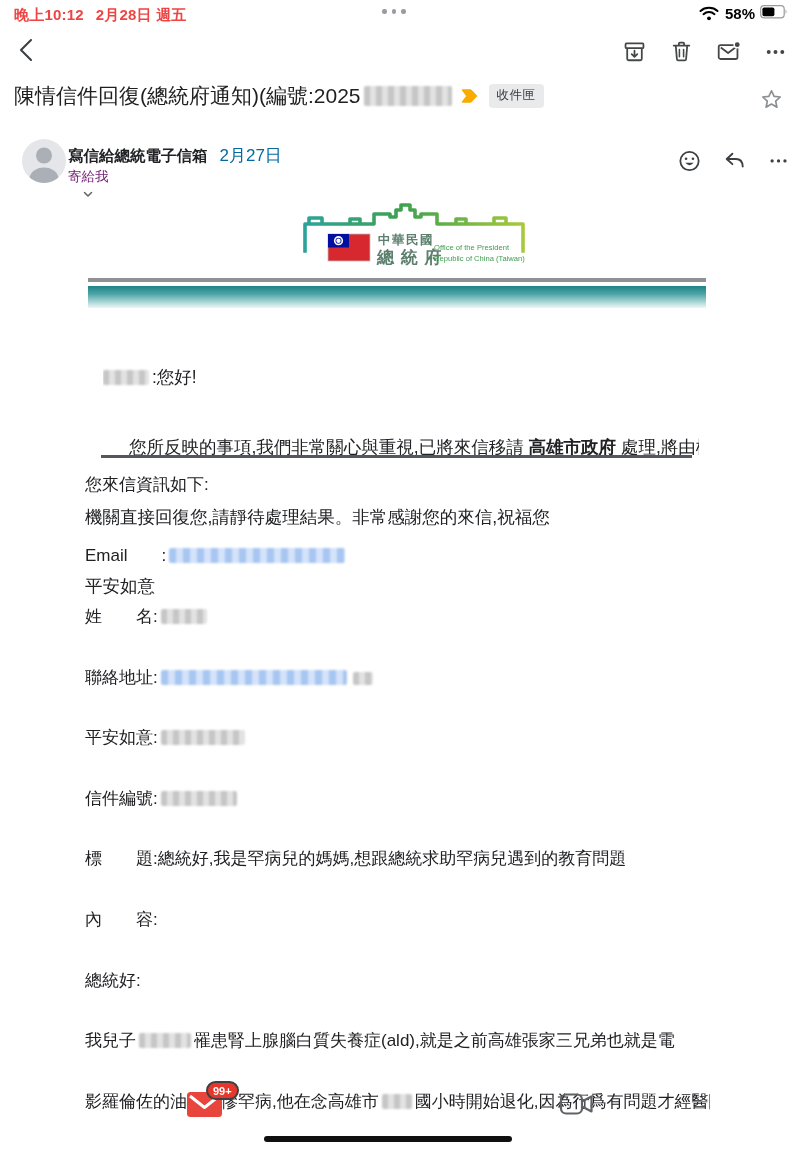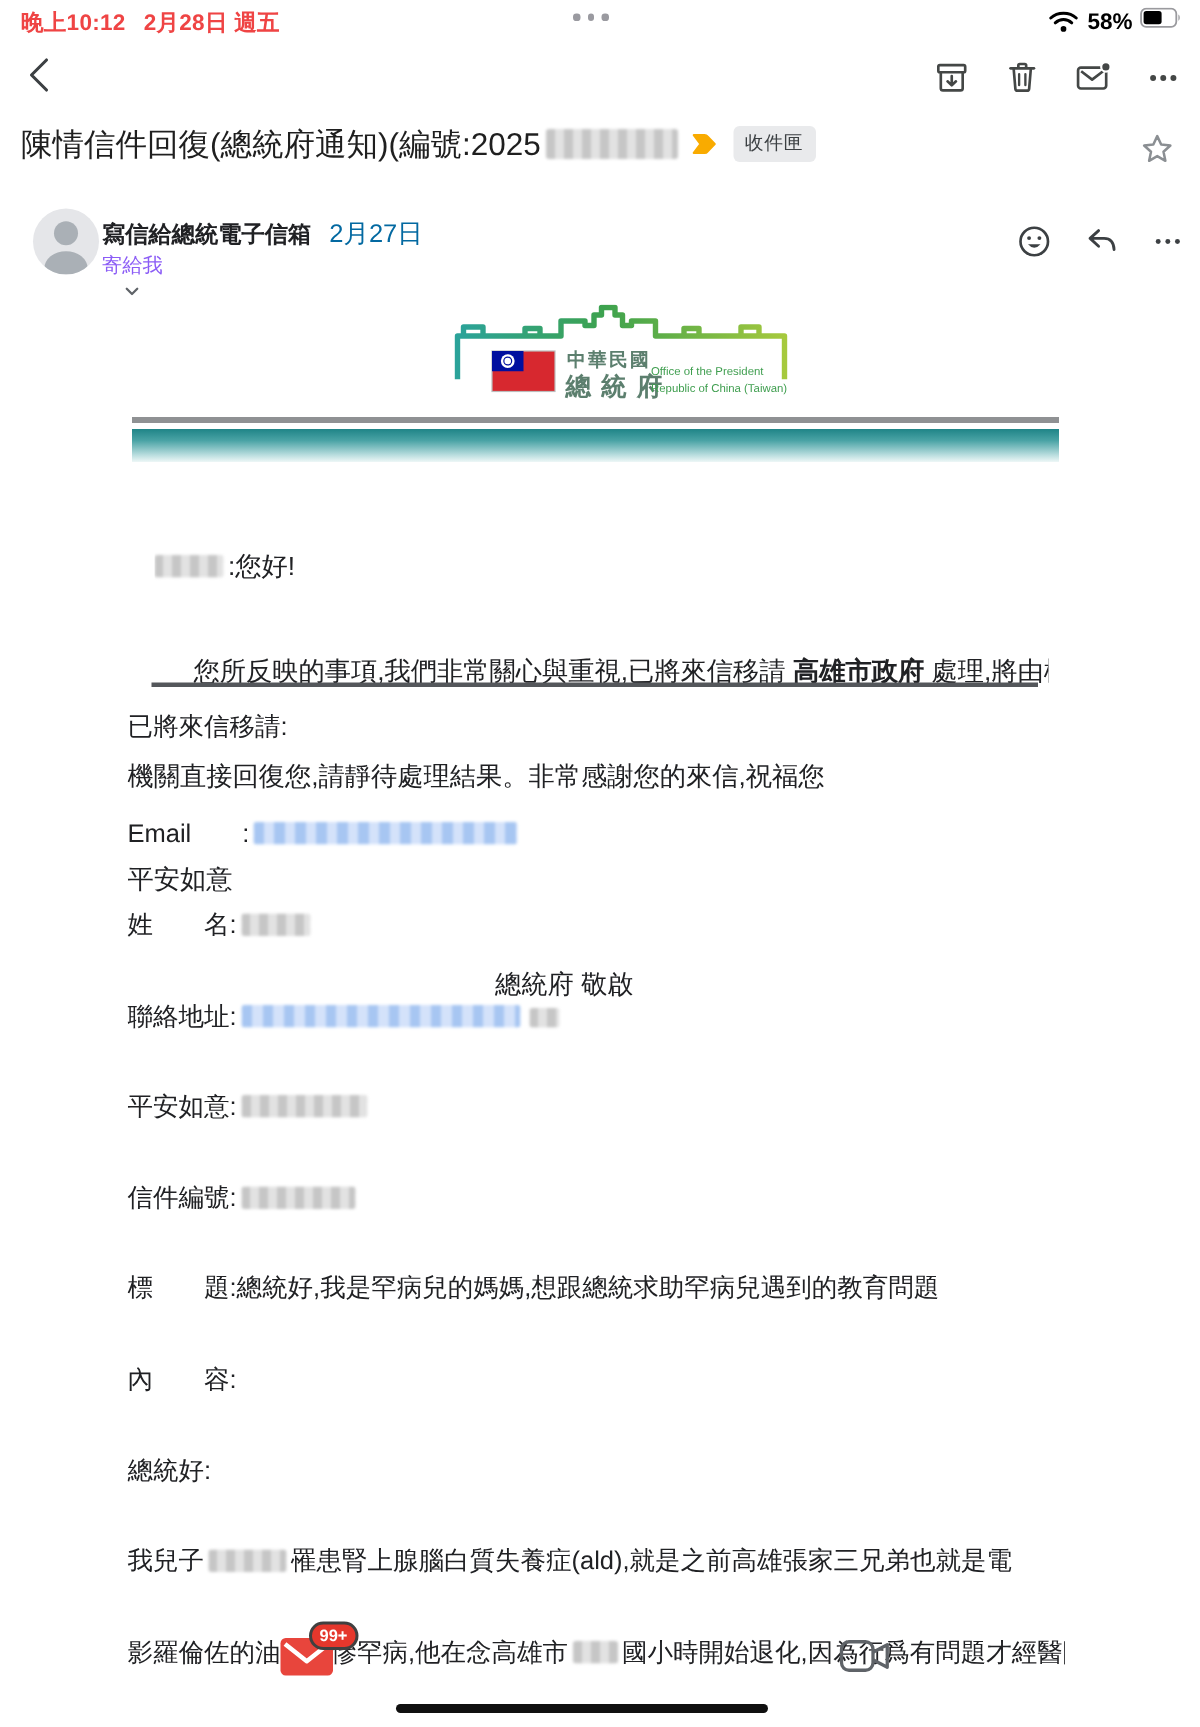--- a/index.html
+++ b/index.html
@@ -30,21 +30,21 @@
            repeating-linear-gradient(0deg,rgba(130,170,240,.5) 0 5px,rgba(230,240,255,.5) 5px 10px);}
   .rd-subject{height:20px;vertical-align:-3px;}
   
   .chip{display:inline-block;background:#e9eaec;border-radius:4px;padding:3px 8px 4px;
         font-size:12.5px;color:#3c4043;letter-spacing:.5px;margin-left:8px;white-space:nowrap;}
   
   .avatar{left:22px;top:139px;width:44px;height:44px;border-radius:50%;background:#e5e6e9;overflow:hidden;}
   .senderline{left:68px;top:144px;display:flex;align-items:flex-end;gap:12px;white-space:nowrap;}
   .sendername{font-size:15.5px;font-weight:700;color:#202124;}
   .senddate{font-size:17px;color:#0369a1;}
-  .torow{left:68px;top:168px;display:flex;align-items:center;gap:5px;font-size:13.5px;color:#8b5cf6;flex-direction:column;}
+  .torow{left:68px;top:168px;display:flex;align-items:center;gap:5px;font-size:13.5px;color:#701a75;flex-direction:column;}
   .msg-actions{left:676px;top:147px;display:flex;gap:19px;}
   
   .hdr-gray{left:88px;top:278px;width:618px;height:3.5px;background:#8f9193;}
   .banner{left:88px;top:286px;width:618px;height:22px;
           background:linear-gradient(#1f8487,#4aa3a5 35%,#bcdfe0 80%,#eef7f7);}
   .greet{left:85px;top:320px;width:614px;font-size:17.5px;line-height:23.2px;color:#202124;white-space:pre;}
   .gl{height:23.2px;overflow:hidden;}
   .indent1{margin-left:18px;}
   .indent2{margin-left:44px;}
   .signoff{margin-left:245px;}
@@ -209,25 +209,24 @@
 </div>
 
 <div class="abs hdr-gray"></div>
 <div class="abs banner"></div>
 
 <div class="abs greet">
   <div class="gl indent1"><span class="rd" style="width:46px;margin-left:0"></span><span>:您好!</span></div>
   <div class="gl indent2"><span>您所反映的事項,我們非常關心與重視,已將來信移請 </span><b>高雄市政府</b><span> 處理,將由權責</span></div>
   <div class="gl">機關直接回復您,請靜待處理結果。非常感謝您的來信,祝福您</div>
   <div class="gl">平安如意</div>
-  <div class="gl signoff">總統府 敬啟</div>
 </div>
 
 <div class="abs hr"></div>
-<div class="abs infohdr">已將來信移請:</div>
+<div class="abs infohdr">您來信資訊如下:</div>
 
 <div class="abs bodyblock">
   <div class="bl"><span>Email　　:</span><span class="rd rd-blue" style="width:176px"></span></div>
   <div class="bl"><span>姓　　名:</span><span class="rd" style="width:46px"></span></div>
   <div class="bl"><span>聯絡地址:</span><span class="rd rd-blue" style="width:186px"></span><span class="rd" style="width:20px;height:13px"></span></div>
   <div class="bl"><span>平安如意:</span><span class="rd" style="width:84px"></span></div>
   <div class="bl"><span>信件編號:</span><span class="rd" style="width:76px"></span></div>
   <div class="bl"><span>標　　題:</span><span>總統好,我是罕病兒的媽媽,想跟總統求助罕病兒遇到的教育問題</span></div>
   <div class="bl"><span>內　　容:</span></div>
   <div class="bl">總統好:</div>

